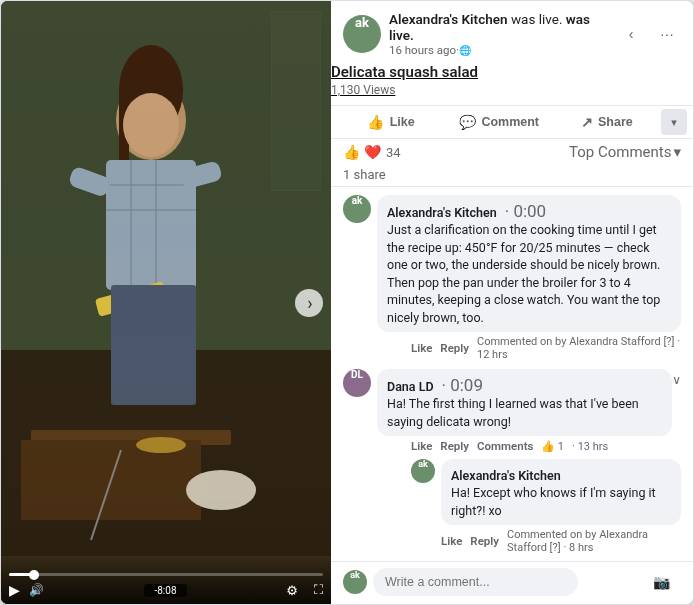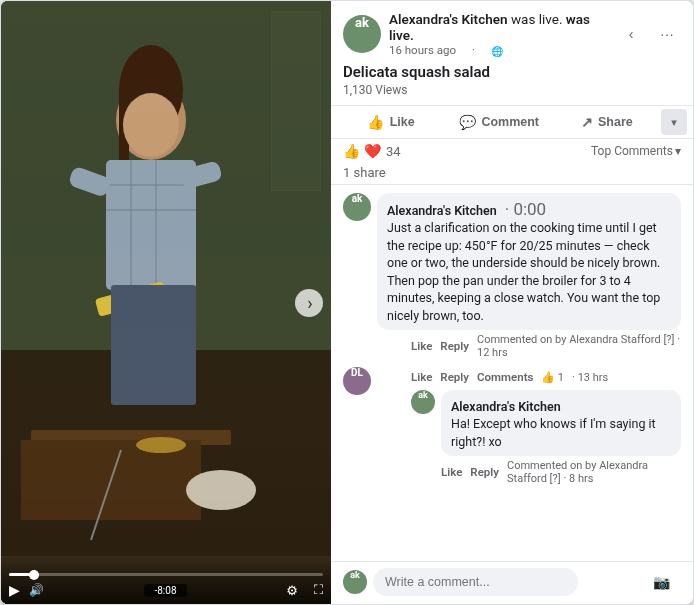--- a/index.html
+++ b/index.html
@@ -182,22 +182,22 @@
       color: #1c1e21;
     }
     .page-name .live-badge {
       font-weight: 400;
       color: #1c1e21;
     }
     .post-meta {
       font-size: 11.5px;
       color: #65676b;
       display: flex;
-      align-items: flex-end;
-      gap: 16px;
+      align-items: center;
+      gap: 0;
     }
     .globe-icon {
       font-size: 10px;
     }
     .header-actions {
       display: flex;
       gap: 8px;
       align-items: center;
     }
     .btn-icon {
@@ -207,21 +207,22 @@
       background: transparent;
       cursor: pointer;
       display: flex;
       align-items: center;
       justify-content: center;
       font-size: 14px;
       color: #65676b;
     }
     
     .post-title-area {
-      padding: 0 12px 4px 12px;
+      padding: 0 12px 4px 0;
+      text-decoration: underline;
     }
     .post-title {
       font-size: 15px;
       font-weight: 600;
       color: #1c1e21;
       margin-bottom: 2px;
     }
     .post-views {
       font-size: 12px;
       color: #65676b;
@@ -264,21 +265,21 @@
       gap: 4px;
     }
     .reaction-emoji {
       font-size: 14px;
     }
     .reaction-count {
       font-size: 13px;
       color: #65676b;
     }
     .top-comments-btn {
-      font-size: 12px;
+      font-size: 15px;
       color: #65676b;
       cursor: pointer;
       display: flex;
       align-items: center;
       gap: 2px;
     }
     .shares-row {
       padding: 2px 12px 4px 12px;
       font-size: 13px;
       color: #65676b;
@@ -534,20 +535,28 @@
             <span class="comment-time">Commented on by Alexandra Stafford [?] · 12 hrs</span>
           </div>
         </div>
       </div>
 
       <div class="comment-item">
         <div class="avatar-circle small" style="background:#8B6B8B;">
           <span>DL</span>
         </div>
         <div style="flex:1;">
+          <div style="display:flex;align-items:flex-start;">
+            <div class="comment-bubble" style="flex:1;">
+              <span class="comment-author">Dana LD</span>
+              <span class="comment-timestamp-inline">· 0:09</span>
+              <div class="comment-text">Ha! The first thing I learned was that I've been saying delicata wrong!</div>
+            </div>
+            <span class="expand-arrow">∨</span>
+          </div>
           <div class="comment-actions">
             <span class="comment-action-link">Like</span>
             <span class="comment-action-link">Reply</span>
             <span class="comment-action-link">Comments</span>
             <span class="mini-reaction">👍 1</span>
             <span class="comment-time">· 13 hrs</span>
           </div>
 
           <div class="reply-comment" style="margin-top:6px;">
             <div class="avatar-circle tiny">

